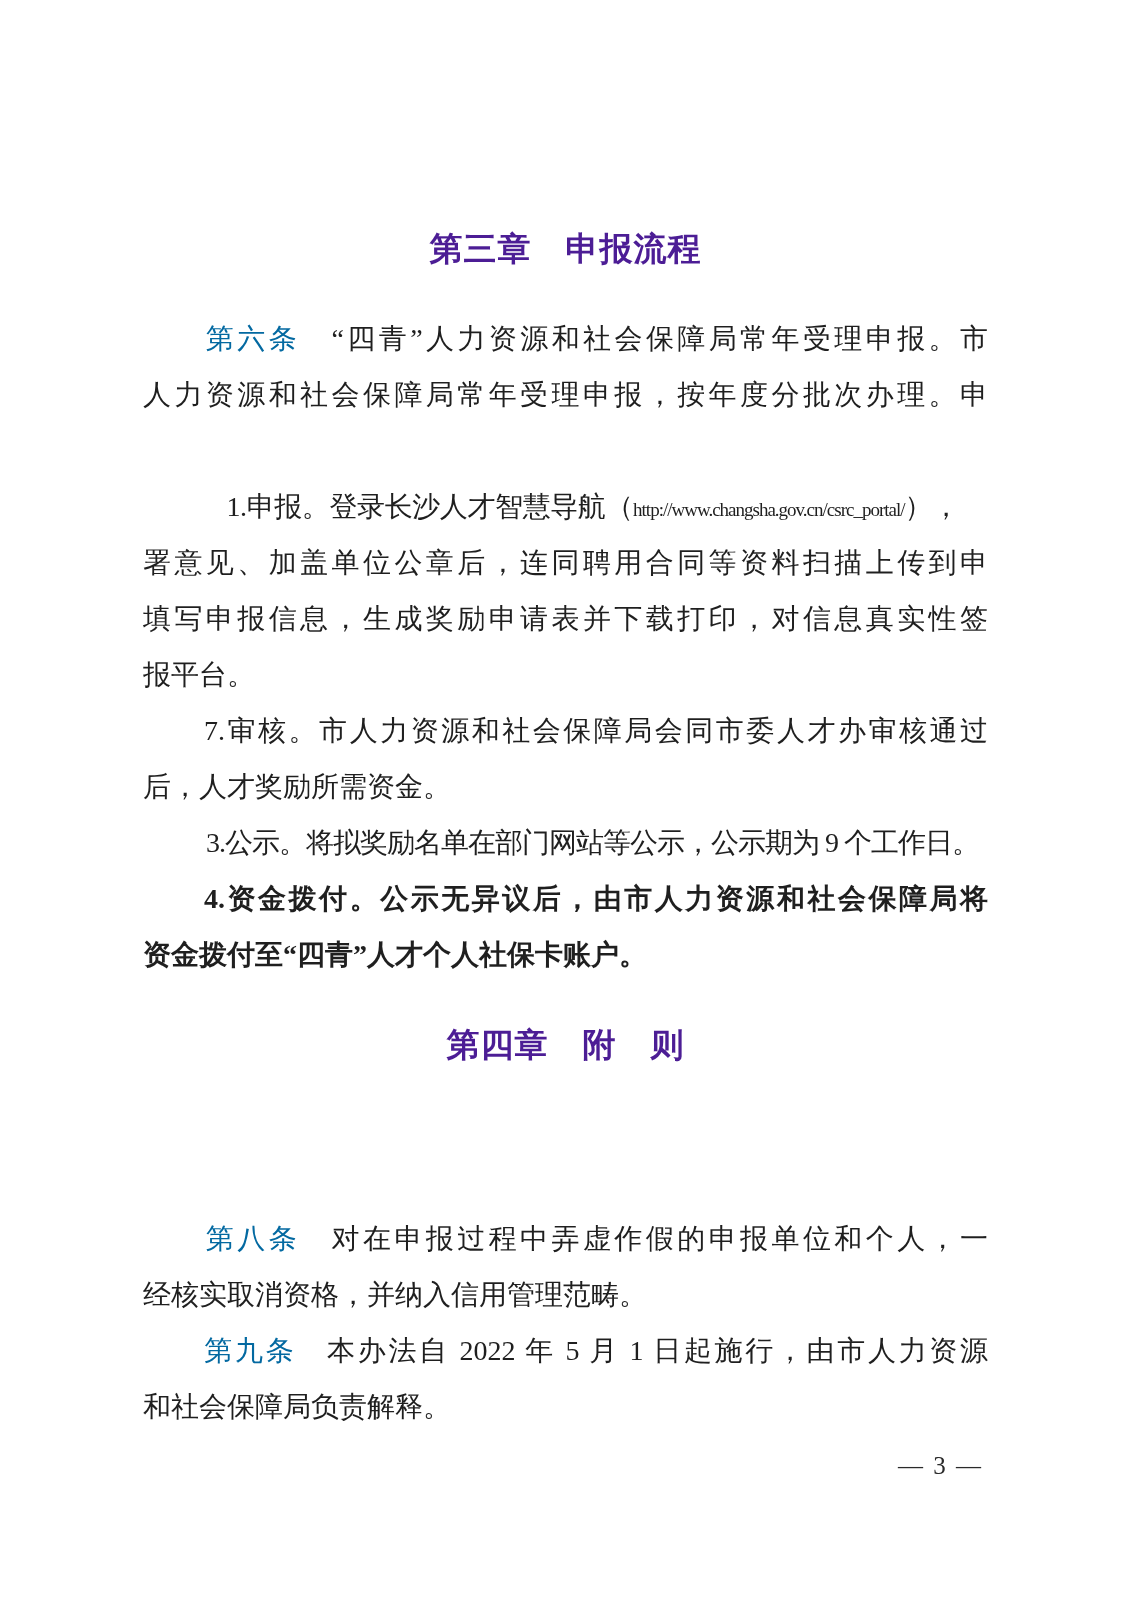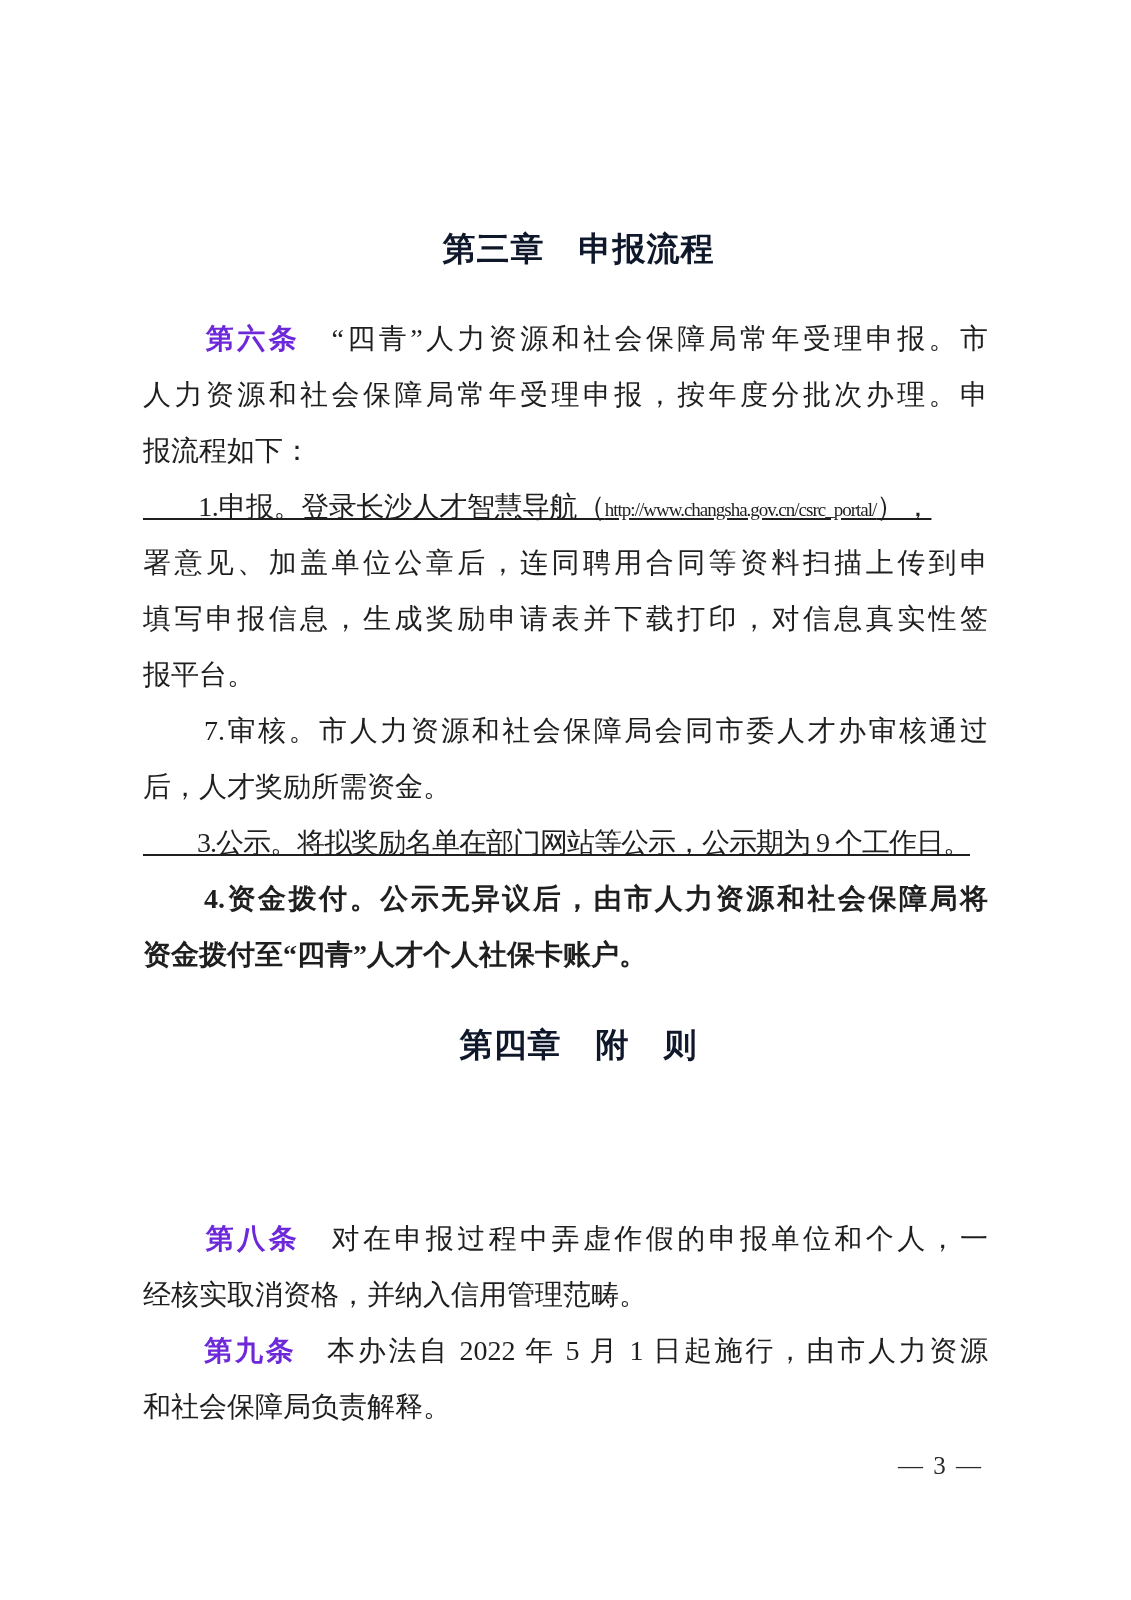--- a/index.html
+++ b/index.html
@@ -19,29 +19,29 @@
   }
   .content {
     position: absolute;
     left: 143px;
     top: 0;
     width: 845px;
     height: 1600px;
   }
   .chap-title {
     position: absolute;
-    left: 13px;
+    left: 0;
     width: 100%;
     margin: 0;
     text-align: center;
     font-family: "Liberation Sans", "DejaVu Sans", sans-serif;
     font-weight: bold;
     font-size: 33px;
     line-height: 44px;
-    color: #0f172a;
+    color: #4c1d95;
     letter-spacing: 1px;
   }
   #chapter3-title { top: 227px; }
   #chapter4-title { top: 1023px; }
   .para {
     position: absolute;
     left: 0;
     width: 845px;
   }
   #para-article6 { top: 311px; }
@@ -59,29 +59,28 @@
     text-align: justify;
     text-align-last: justify;
     white-space: normal;
     overflow: visible;
   }
   .line.end {
     text-align-last: left;
   }
   .line.solid {
     white-space: nowrap;
-    text-align: left;
+    text-align: center;
     text-align-last: auto;
-    text-decoration: underline;
   }
   .line.tight   { letter-spacing: -0.4px; }
   .line.tighter { letter-spacing: -1px; }
   .art-label {
-    font-weight: bold;
-    color: #6d28d9;
+    font-weight: normal;
+    color: #0369a1;
   }
   .url-text {
     font-family: "Liberation Serif", "DejaVu Serif", serif;
     font-size: 19px;
     letter-spacing: -1px;
   }
   .page-number {
     position: absolute;
     top: 1450px;
     right: 148px;
@@ -95,21 +94,20 @@
 <body>
 
 <div class="page">
   <div class="content">
 
     <h1 class="chap-title" id="chapter3-title">第三章　申报流程</h1>
 
     <section class="para" id="para-article6">
       <div class="line"><span>　　</span><span class="art-label">第六条</span><span>　“四青”人力资源和社会保障局常年受理申报。市</span></div>
       <div class="line">人力资源和社会保障局常年受理申报，按年度分批次办理。申</div>
-      <div class="line end">报流程如下：</div>
     </section>
 
     <section class="para" id="para-step1">
       <div class="line solid tight"><span>　　1.申报。登录长沙人才智慧导航（</span><span class="url-text">http://www.changsha.gov.cn/csrc_portal/</span><span>），</span></div>
       <div class="line">署意见、加盖单位公章后，连同聘用合同等资料扫描上传到申</div>
       <div class="line">填写申报信息，生成奖励申请表并下载打印，对信息真实性签</div>
       <div class="line end">报平台。</div>
     </section>
 
     <section class="para" id="para-step2">

